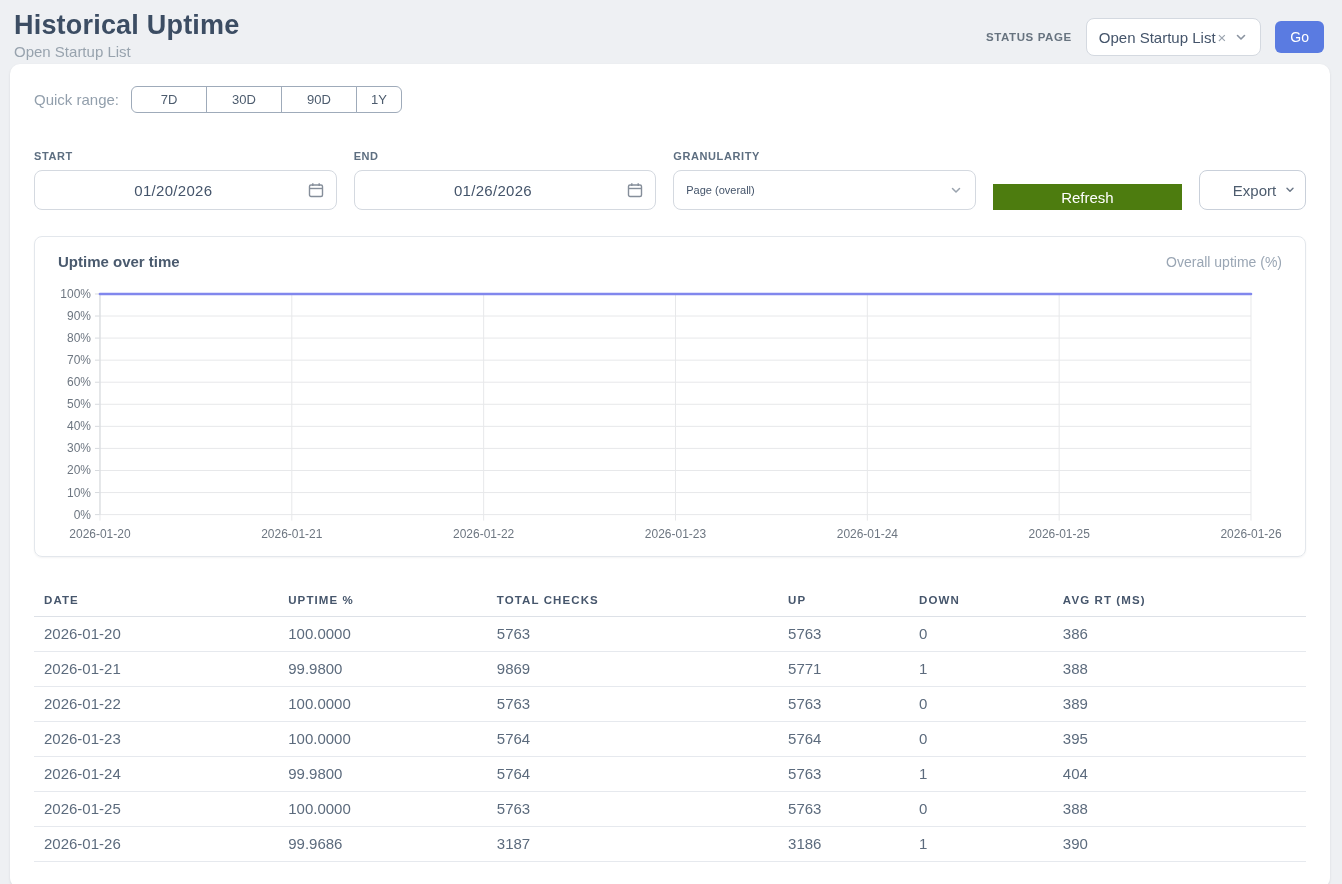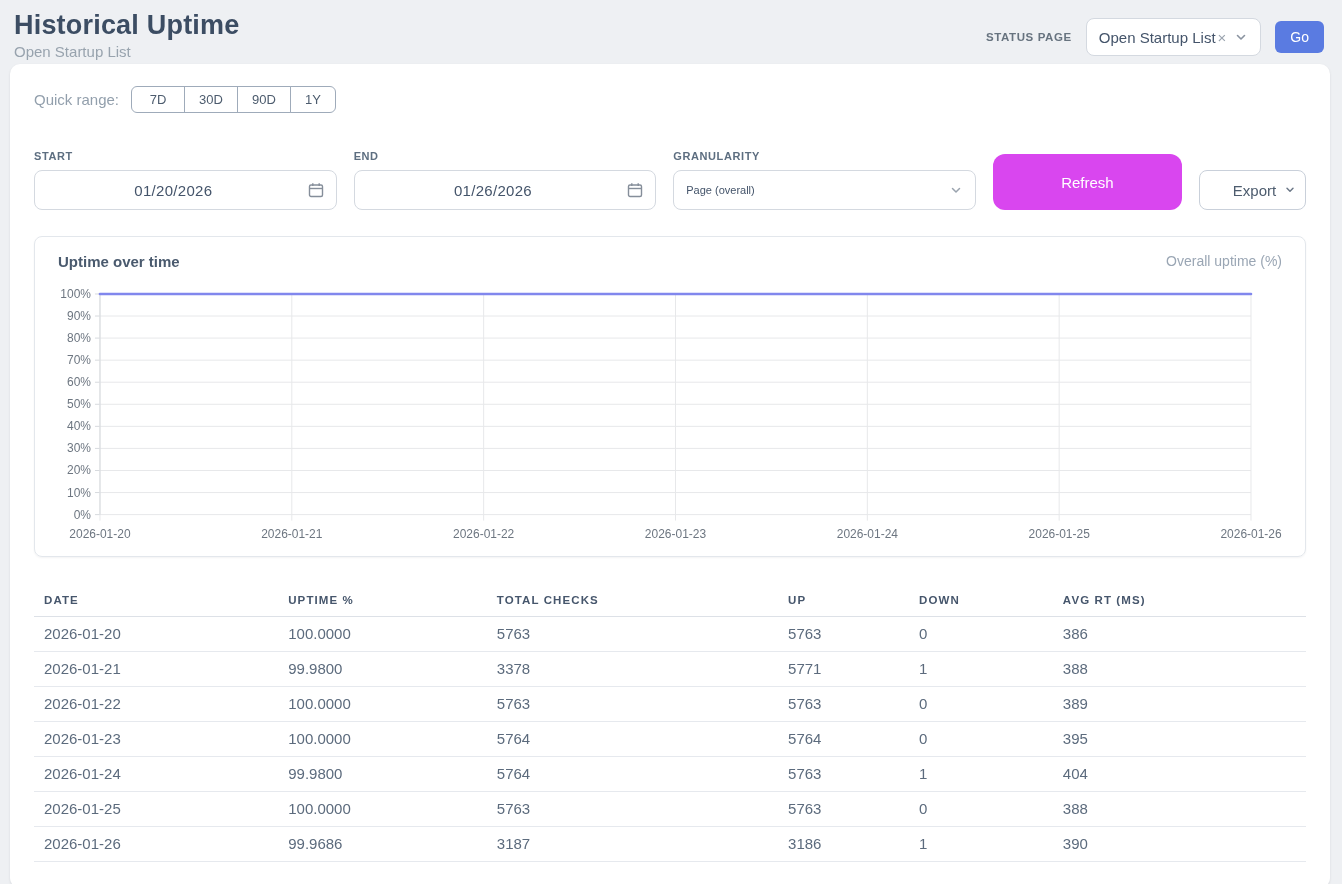--- a/index.html
+++ b/index.html
@@ -32,21 +32,21 @@
     margin:0 12px 12px 10px; background:#fff; border-radius:10px;
     box-shadow:0 1px 3px rgba(16,24,40,.07), 0 1px 2px rgba(16,24,40,.04);
     padding:22px 24px 26px; min-height:798px;
   }
   .row-quick { display:flex; justify-content:space-between; margin-bottom:20px;flex-direction:column; }
   .quick-left { display:flex; align-items:center; }
   .quick-label { font-size:15px; color:#929fac; margin-right:12px; }
   .segmented { display:flex; }
   .seg-btn {
     background:#fff; border:1px solid #9fabba; color:#4d5c6e; font-size:13px;
-    padding:5px 0; width:54px; text-align:center; margin-left:-1px; cursor:pointer;
+    padding:5px 0; width:76px; text-align:center; margin-left:-1px; cursor:pointer;
     font-family:inherit; position:relative;
   }
   .seg-btn:first-child { border-radius:6px 0 0 6px; margin-left:0; }
   .seg-btn:last-child { border-radius:0 6px 6px 0; width:46px; }
   .retention-badge {
     background:#e4e9f0; color:#556678; font-size:12px; font-weight:600;
     letter-spacing:.8px; padding:7px 11px; border-radius:6px;
   }
   
   .filters-row { display:flex; gap:17px; align-items:flex-end; }
@@ -62,34 +62,34 @@
     background:#fff; display:flex; align-items:center; padding:0 12px;
   }
   .input-box input {
     border:none; outline:none; background:transparent; width:100%;
     font-size:15px; color:#44546a; font-family:inherit; padding-right:26px; letter-spacing:.3px;text-align:center;
   }
   .icon-right { position:absolute; right:12px; top:50%; transform:translateY(-50%); display:inline-flex; pointer-events:none; }
   .select-box { cursor:pointer; }
   .select-box .combo-text { font-size:11px; color:#44546a; }
   .refresh-button {
-    width:100%; height:56px; background:#d946ef; color:#fff; border:none;
-    border-radius:12px; font-size:15px; cursor:pointer; font-family:inherit;
+    width:100%; height:26px; background:#4d7c0f; color:#fff; border:none;
+    border-radius:0; font-size:15px; cursor:pointer; font-family:inherit;
   }
   .export-button {
     width:100%; height:40px; background:#fff; border:1px solid #c9d0da; border-radius:8px;
     color:#4d5c6e; font-size:15px; cursor:pointer; font-family:inherit;
     display:flex; align-items:center; justify-content:center; gap:8px;padding-left:30px;
   }
   
   .chart-card {
     margin-top:26px; border:1px solid #e3e7ec; border-radius:8px;
     box-shadow:0 1px 2px rgba(16,24,40,.05); padding:16px 18px 12px;
   }
-  .chart-head { display:flex; justify-content:space-between; margin-bottom:12px; padding:0 5px; }
+  .chart-head { display:flex; justify-content:space-between; align-items:center; margin-bottom:12px; padding:0 5px; }
   .chart-title { font-size:15px; font-weight:700; color:#4a5a6e; }
   .chart-legend { font-size:14px; color:#9aa6b4; }
   .chart-wrap svg { display:block; width:100%; height:auto; }
   
   .uptime-table { width:100%; border-collapse:collapse; margin-top:28px; }
   .uptime-table th {
     text-align:left; font-size:11.5px; font-weight:700; color:#46566c;
     letter-spacing:1.1px; padding:9px 10px 10px; border-bottom:1px solid #dde1e7;
   }
   .uptime-table td {
@@ -272,21 +272,21 @@
           <td>2026-01-20</td>
           <td>100.0000</td>
           <td>5763</td>
           <td>5763</td>
           <td>0</td>
           <td>386</td>
         </tr>
         <tr>
           <td>2026-01-21</td>
           <td>99.9800</td>
-          <td>3378</td>
+          <td>9869</td>
           <td>5771</td>
           <td>1</td>
           <td>388</td>
         </tr>
         <tr>
           <td>2026-01-22</td>
           <td>100.0000</td>
           <td>5763</td>
           <td>5763</td>
           <td>0</td>

